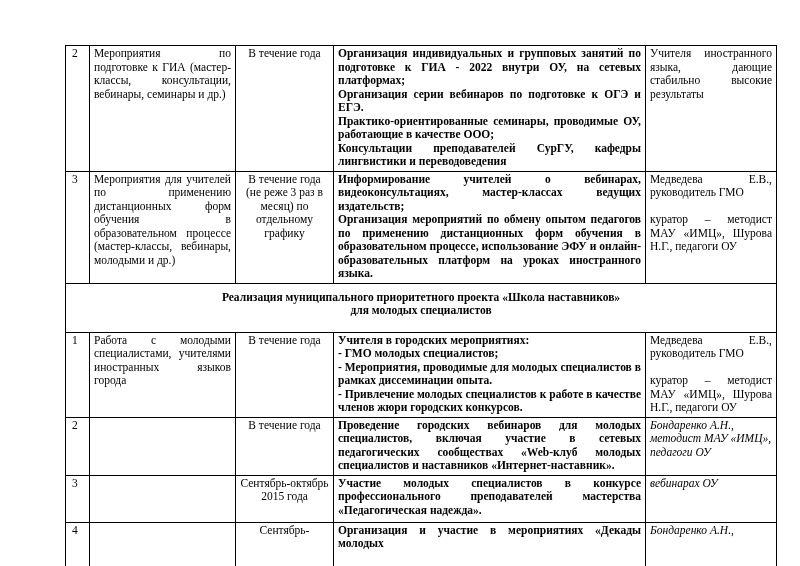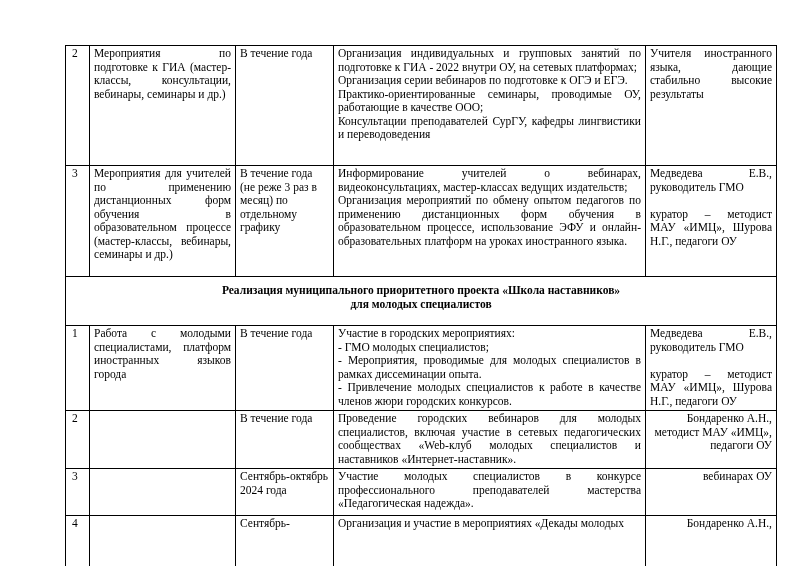--- a/index.html
+++ b/index.html
@@ -29,24 +29,24 @@
   .doc-table td {
     border: 1px solid #000000;
     vertical-align: top;
     padding: 1px 4px 2px 4px;
     white-space: pre-line;
     overflow: hidden;
     word-wrap: break-word;
   }
   td.c-num { padding-left: 6px; text-align: left; }
   td.c-act { text-align: justify; margin-top: 31px; }
-  td.c-time { text-align: left; }
-  td.c-content { text-align: justify; }
+  td.c-time { text-align: center; }
+  td.c-content { text-align: justify; font-weight: bold; }
   td.c-resp-j { text-align: justify; }
-  td.c-resp-l { text-align: right; }
+  td.c-resp-l { text-align: left; font-style: italic; }
   td.section-header {
     text-align: center;
     font-weight: bold;
     padding-top: 7px;
   }
   tr.r-a { height: 120px; }
   tr.r-b { height: 111px; }
   tr.r-sec { height: 49px; }
   tr.r-c { height: 85px; }
   tr.r-d { height: 53px; }
@@ -71,55 +71,55 @@
         <td class="c-act">Мероприятия по подготовке к ГИА (мастер-классы, консультации, вебинары, семинары и др.)</td>
         <td class="c-time">В течение года</td>
         <td class="c-content">Организация индивидуальных и групповых занятий по подготовке к ГИА - 2022 внутри ОУ, на сетевых платформах;
 Организация серии вебинаров по подготовке к ОГЭ и ЕГЭ.
 Практико-ориентированные семинары, проводимые ОУ, работающие в качестве ООО;
 Консультации преподавателей СурГУ, кафедры лингвистики и переводоведения</td>
         <td class="c-resp-j">Учителя иностранного языка, дающие стабильно высокие результаты</td>
       </tr>
       <tr class="r-b">
         <td class="c-num">3</td>
-        <td class="c-act">Мероприятия для учителей по применению дистанционных форм обучения в образовательном процессе (мастер-классы, вебинары, семинары и др.)</td>
+        <td class="c-act">Мероприятия для учителей по применению дистанционных форм обучения в образовательном процессе (мастер-классы, вебинары, молодыми и др.)</td>
         <td class="c-time">В течение года (не реже 3 раз в месяц) по отдельному графику</td>
         <td class="c-content">Информирование учителей о вебинарах, видеоконсультациях, мастер-классах ведущих издательств;
 Организация мероприятий по обмену опытом педагогов по применению дистанционных форм обучения в образовательном процессе, использование ЭФУ и онлайн-образовательных платформ на уроках иностранного языка.</td>
         <td class="c-resp-j">Медведева Е.В., руководитель ГМО
 
 куратор – методист МАУ «ИМЦ», Шурова Н.Г., педагоги ОУ</td>
       </tr>
       <tr class="r-sec">
         <td class="section-header" colspan="5">Реализация муниципального приоритетного проекта «Школа наставников»
 для молодых специалистов</td>
       </tr>
       <tr class="r-c">
         <td class="c-num">1</td>
-        <td class="c-act">Работа с молодыми специалистами, платформ иностранных языков города</td>
+        <td class="c-act">Работа с молодыми специалистами, учителями иностранных языков города</td>
         <td class="c-time">В течение года</td>
-        <td class="c-content">Участие в городских мероприятиях:
+        <td class="c-content">Учителя в городских мероприятиях:
 - ГМО молодых специалистов;
 - Мероприятия, проводимые для молодых специалистов в рамках диссеминации опыта.
 - Привлечение молодых специалистов к работе в качестве членов жюри городских конкурсов.</td>
         <td class="c-resp-j">Медведева Е.В., руководитель ГМО
 
 куратор – методист МАУ «ИМЦ», Шурова Н.Г., педагоги ОУ</td>
       </tr>
       <tr class="r-d">
         <td class="c-num">2</td>
         <td class="c-act"></td>
         <td class="c-time">В течение года</td>
         <td class="c-content">Проведение городских вебинаров для молодых специалистов, включая участие в сетевых педагогических сообществах «Web-клуб молодых специалистов и наставников «Интернет-наставник».</td>
         <td class="c-resp-l">Бондаренко А.Н., методист МАУ «ИМЦ», педагоги ОУ</td>
       </tr>
       <tr class="r-e">
         <td class="c-num">3</td>
         <td class="c-act"></td>
-        <td class="c-time">Сентябрь-октябрь 2024 года</td>
+        <td class="c-time">Сентябрь-октябрь 2015 года</td>
         <td class="c-content">Участие молодых специалистов в конкурсе профессионального преподавателей мастерства «Педагогическая надежда».</td>
         <td class="c-resp-l">вебинарах ОУ</td>
       </tr>
       <tr class="r-f">
         <td class="c-num">4</td>
         <td class="c-act"></td>
         <td class="c-time">Сентябрь-</td>
         <td class="c-content">Организация и участие в мероприятиях «Декады молодых</td>
         <td class="c-resp-l">Бондаренко А.Н.,</td>
       </tr>

